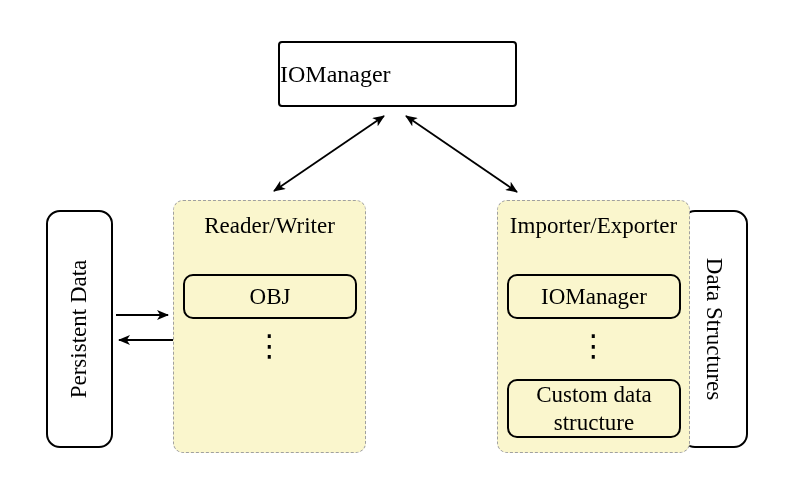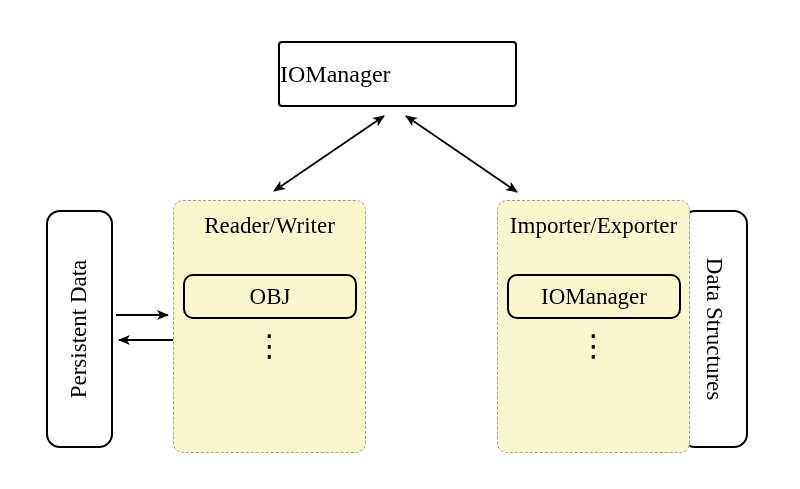--- a/index.html
+++ b/index.html
@@ -109,15 +109,19 @@
     </div>
     <div class="vdots">⋮</div>
   </div>
 
   <div class="group group-right">
     <div class="group-title">Importer/Exporter</div>
     <div class="item-box item-top">
       <span>IOManager</span>
     </div>
     <div class="vdots">⋮</div>
+    <div class="item-box item-bottom">
+      <span>Custom data</span>
+      <span>structure</span>
+    </div>
   </div>
 
 </div>
 
 </body></html>

